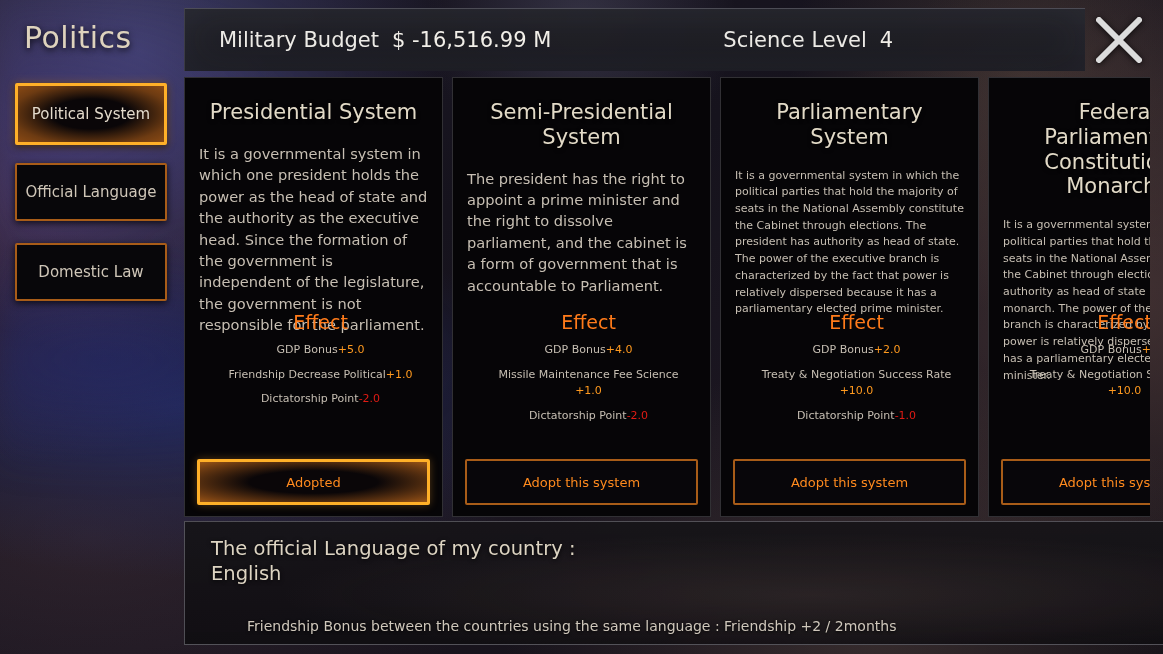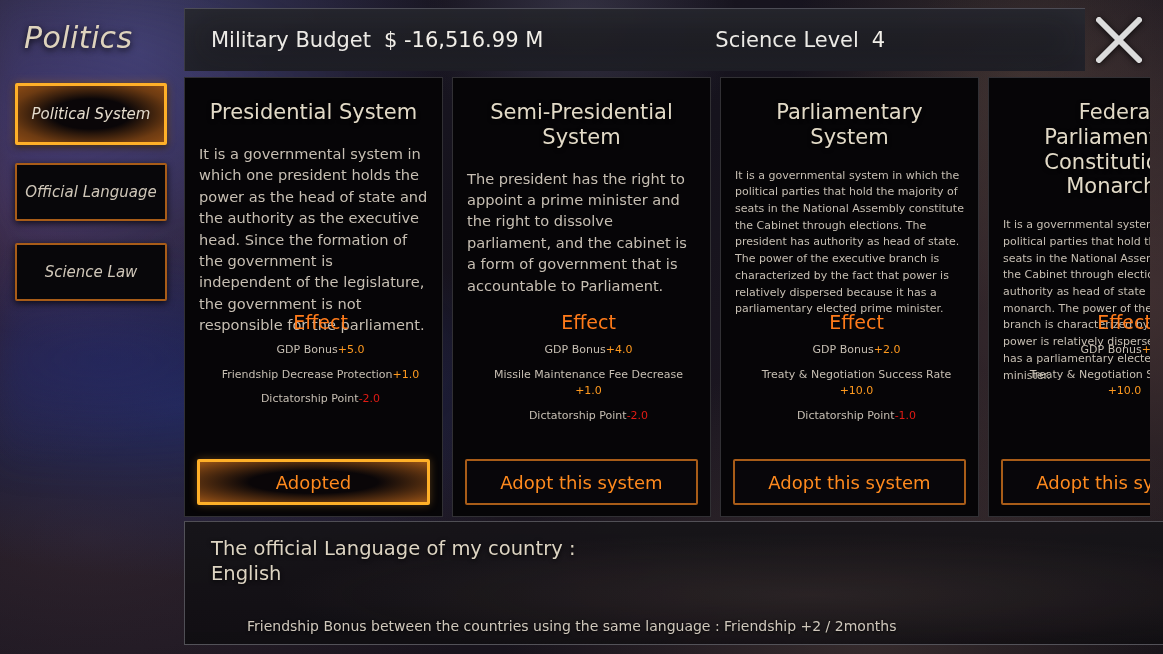--- a/index.html
+++ b/index.html
@@ -37,21 +37,21 @@
     background:
       radial-gradient(ellipse at 9% 55%, rgba(30,40,110,0.5) 0, rgba(30,40,110,0) 24%),
       radial-gradient(ellipse at 4% 18%, rgba(60,60,140,0.35) 0, rgba(60,60,140,0) 20%);
     filter: blur(14px);
   }
 
   
   #rail {
     position: absolute;
     left: 0; top: 0;
-    width: 182px; height: 654px; font-style: italic;
+    width: 182px; height: 654px;
   }
   #page-title {
     position: absolute;
     left: 24px; top: 20px;
     font-size: 30px;
     color: #ded3bd;
     letter-spacing: 0.4px;
     text-shadow: 0 2px 6px rgba(0,0,0,0.9);
   }
   .nav-btn {
@@ -106,21 +106,21 @@
     box-shadow: inset 0 0 40px rgba(120,130,170,0.09);
   }
   .stat {
     display: flex; align-items: baseline;
     color: #e9e6e1;
     font-size: 21px;
     white-space: nowrap;
   }
   .stat .lbl { color: #eceae6; }
   .stat .val { color: #f2efe9; margin-left: 13px; }
-  #stat-budget { margin-left: 26px; }
+  #stat-budget { margin-left: 34px; }
   #stat-science { margin-left: 172px; }
 
   
   #main-panel {
     position: absolute;
     left: 184px; top: 77px;
     width: 966px; height: 440px;
     overflow: hidden;
   }
   #cards {
@@ -177,21 +177,21 @@
   }
   .effect-row .pos { color: #ff9a1f; }
   .effect-row .neg { color: #e01b14; }
   .adopt-btn {
     position: absolute;
     left: 12px; right: 12px;
     bottom: 11px;
     height: 46px;
     box-sizing: border-box;
     display: flex; align-items: center; justify-content: center;
-    font-size: 18px;
+    font-size: 13px;
     color: #ff8a1e;
     background: #08060a;
     border: 2px solid #a85c18;
     border-radius: 2px;
   }
   .adopt-btn.adopted {
     border: 3px solid #ffb028;
     color: #ff8a1e;
     background:
       radial-gradient(ellipse at 50% 50%, #0a0608 0%, #0a0608 40%, #6d3b12 82%, #9a5415 100%);
@@ -234,21 +234,21 @@
 <div id="rail">
   <div id="page-title">Politics</div>
 
   <div class="nav-btn active" id="nav-political">
     <span>Political System</span>
   </div>
   <div class="nav-btn" id="nav-language">
     <span>Official Language</span>
   </div>
   <div class="nav-btn" id="nav-domestic">
-    <span>Science Law</span>
+    <span>Domestic Law</span>
   </div>
 </div>
 
 <div id="close-btn">
   <svg width="56" height="56" viewBox="0 0 56 56">
     <line x1="8" y1="8" x2="48" y2="48" stroke="#dcdcdc" stroke-width="6" stroke-linecap="round"></line>
     <line x1="48" y1="8" x2="8" y2="48" stroke="#dcdcdc" stroke-width="6" stroke-linecap="round"></line>
   </svg>
 </div>
 
@@ -264,34 +264,34 @@
 </div>
 
 <div id="main-panel">
   <div id="cards">
       <div class="card">
         <div class="card-title">Presidential System</div>
         <div class="card-desc">It is a governmental system in which one president holds the power as the head of state and the authority as the executive head. Since the formation of the government is independent of the legislature, the government is not responsible for the parliament.</div>
         <div class="effect-block">
           <div class="effect-head">Effect</div>
           <div class="effect-row"><span>GDP Bonus</span><span class="pos">+5.0</span></div>
-          <div class="effect-row"><span>Friendship Decrease Protection</span><span class="pos">+1.0</span></div>
+          <div class="effect-row"><span>Friendship Decrease Political</span><span class="pos">+1.0</span></div>
           <div class="effect-row"><span>Dictatorship Point</span><span class="neg">-2.0</span></div>
         </div>
         <div class="adopt-btn adopted">
           <span>Adopted</span>
         </div>
       </div>
       <div class="card">
         <div class="card-title">Semi-Presidential System</div>
         <div class="card-desc">The president has the right to appoint a prime minister and the right to dissolve parliament, and the cabinet is a form of government that is accountable to Parliament.</div>
         <div class="effect-block">
           <div class="effect-head">Effect</div>
           <div class="effect-row"><span>GDP Bonus</span><span class="pos">+4.0</span></div>
-          <div class="effect-row"><span>Missile Maintenance Fee Decrease</span><br><span class="pos">+1.0</span></div>
+          <div class="effect-row"><span>Missile Maintenance Fee Science</span><br><span class="pos">+1.0</span></div>
           <div class="effect-row"><span>Dictatorship Point</span><span class="neg">-2.0</span></div>
         </div>
         <div class="adopt-btn">
           <span>Adopt this system</span>
         </div>
       </div>
       <div class="card dense">
         <div class="card-title">Parliamentary System</div>
         <div class="card-desc">It is a governmental system in which the political parties that hold the majority of seats in the National Assembly constitute the Cabinet through elections. The president has authority as head of state. The power of the executive branch is characterized by the fact that power is relatively dispersed because it has a parliamentary elected prime minister.</div>
         <div class="effect-block">

